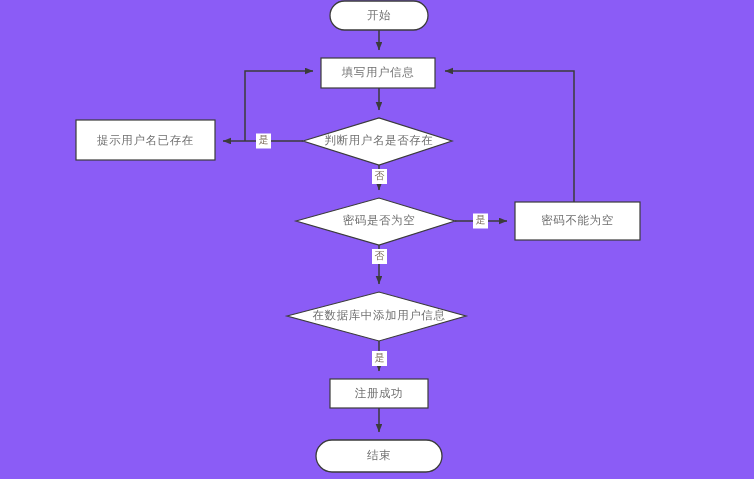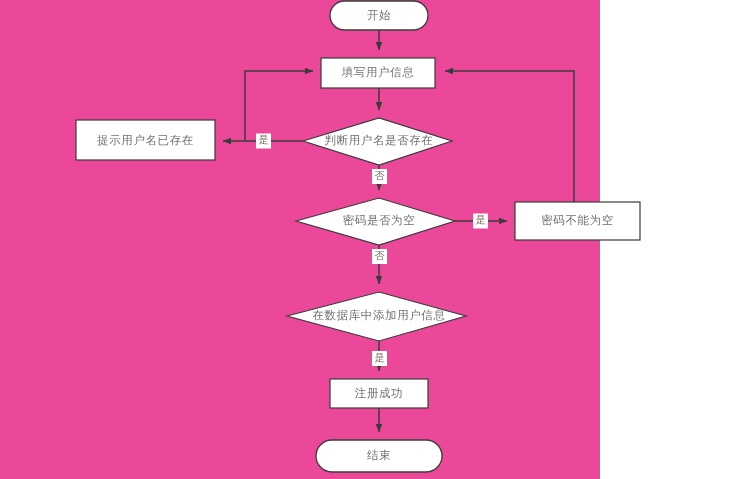--- a/index.html
+++ b/index.html
@@ -8,23 +8,23 @@
     background: #ffffff;
   }
   body {
     width: 754px;
     height: 479px;
     font-family: "Liberation Serif", "DejaVu Serif", serif;
     overflow: hidden;
   }
   #flowchart-root {
     position: relative;
-    width: 600px;
+    width: 754px;
     height: 479px;
-    background: #ec4899;
+    background: #8b5cf6;
   }
   svg#flow-svg {
     display: block;
     width: 754px;
     height: 479px;
   }
   .shape-stroke {
     fill: #ffffff;
     stroke: #3b3b3b;
     stroke-width: 1.2;

